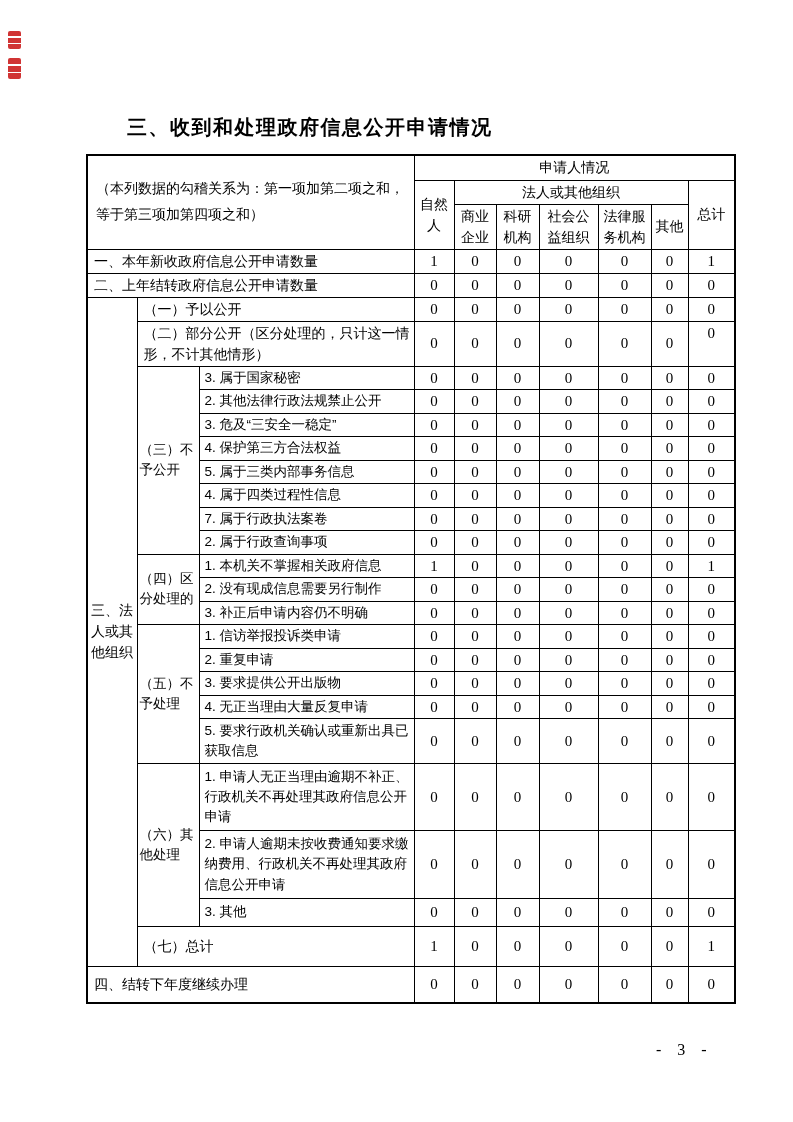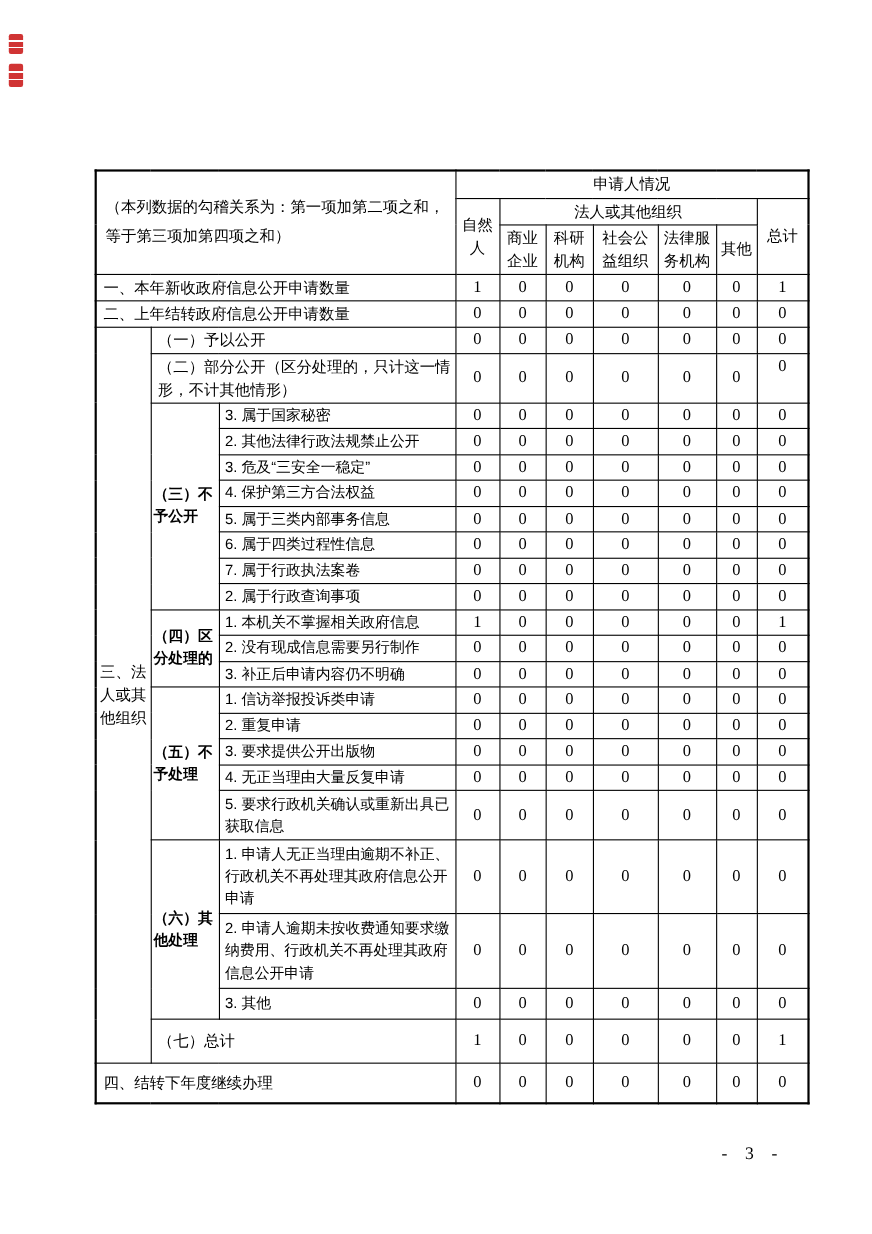--- a/index.html
+++ b/index.html
@@ -13,41 +13,42 @@
   .mark.m2{top:58px;height:21px;}
   .title{position:absolute;left:127px;top:114px;margin:0;font-size:20px;font-weight:700;
          letter-spacing:1.5px;white-space:nowrap;}
   table.stats{position:absolute;left:86px;top:154px;width:648px;border-collapse:collapse;
         table-layout:fixed;border:2px solid #000;}
   td{border:1px solid #000;font-size:14px;line-height:1.5;padding:1px 4px;
      vertical-align:middle;overflow:hidden;word-break:break-all;}
   td.note{text-align:left;padding:6px 8px;line-height:1.85;}
   td.hd{text-align:center;padding:1px 2px;}
   td.lab{text-align:left;padding-left:6px;}
-  td.glab{font-size:13.5px;text-align:left;vertical-align:middle;padding:2px;font-weight:bold;}
+  td.glab{font-size:13.5px;text-align:left;vertical-align:middle;padding:2px;}
   td.slab{font-size:14px;text-align:left;vertical-align:middle;padding:2px 3px;}
   td.ilab{font-size:13.5px;text-align:left;padding:1px 5px;}
   td.v{font-family:"Liberation Serif","DejaVu Serif",serif;font-size:15px;
        text-align:center;padding:0;}
   td.vtop{vertical-align:top;line-height:1.1;padding-top:3px;}
   tr.hr1{height:25px;} tr.hr2{height:24px;} tr.hr3{height:44px;}
   tr.r23{height:23px;} tr.r22{height:22px;} tr.r45{height:45px;}
   tr.r67{height:67px;} tr.r68{height:68px;} tr.r28{height:28px;}
   tr.r40{height:40px;} tr.r36{height:36px;}
   .pageno{position:absolute;left:656px;top:1041px;font-family:"Liberation Serif","DejaVu Serif",serif;
           font-size:16px;letter-spacing:3px;word-spacing:6px;}
 </style>
 </head>
 <body>
 
 <div class="page">
 
   <div class="mark m1"></div>
   <div class="mark m2"></div>
 
+  <h1 class="title">三、收到和处理政府信息公开申请情况</h1>
 
   <table class="stats">
     <colgroup>
       <col style="width:50px">
         <col style="width:62px">
         <col style="width:215px">
       <col style="width:40px">
         <col style="width:42px">
         <col style="width:43px">
       <col style="width:59px">
@@ -162,21 +163,21 @@
       <td class="ilab">5. 属于三类内部事务信息</td>
       <td class="v">0</td>
           <td class="v">0</td>
           <td class="v">0</td>
           <td class="v">0</td>
           <td class="v">0</td>
           <td class="v">0</td>
           <td class="v">0</td>
     </tr>
     <tr class="r22">
-      <td class="ilab">6. 属于四类过程性信息</td>
+      <td class="ilab">4. 属于四类过程性信息</td>
       <td class="v">0</td>
           <td class="v">0</td>
           <td class="v">0</td>
           <td class="v">0</td>
           <td class="v">0</td>
           <td class="v">0</td>
           <td class="v">0</td>
     </tr>
     <tr class="r23">
       <td class="ilab">7. 属于行政执法案卷</td>

